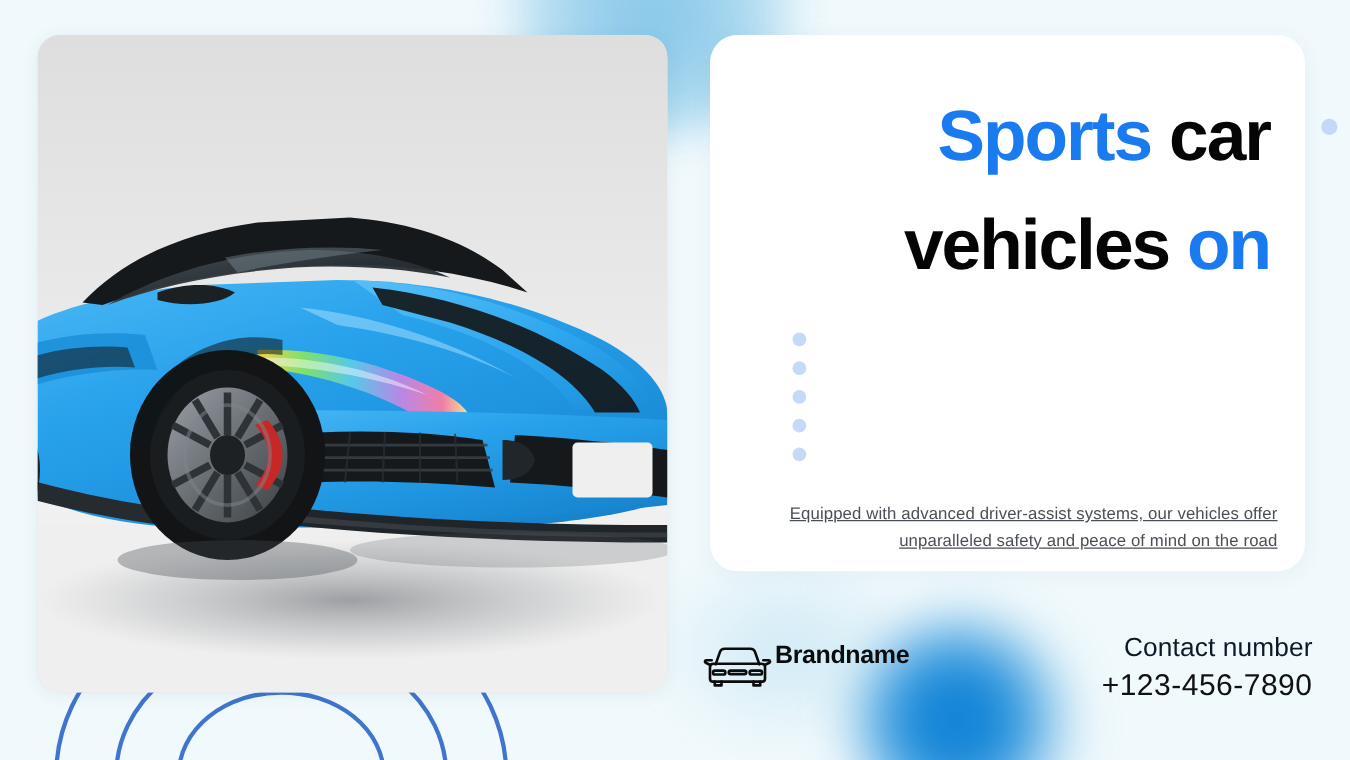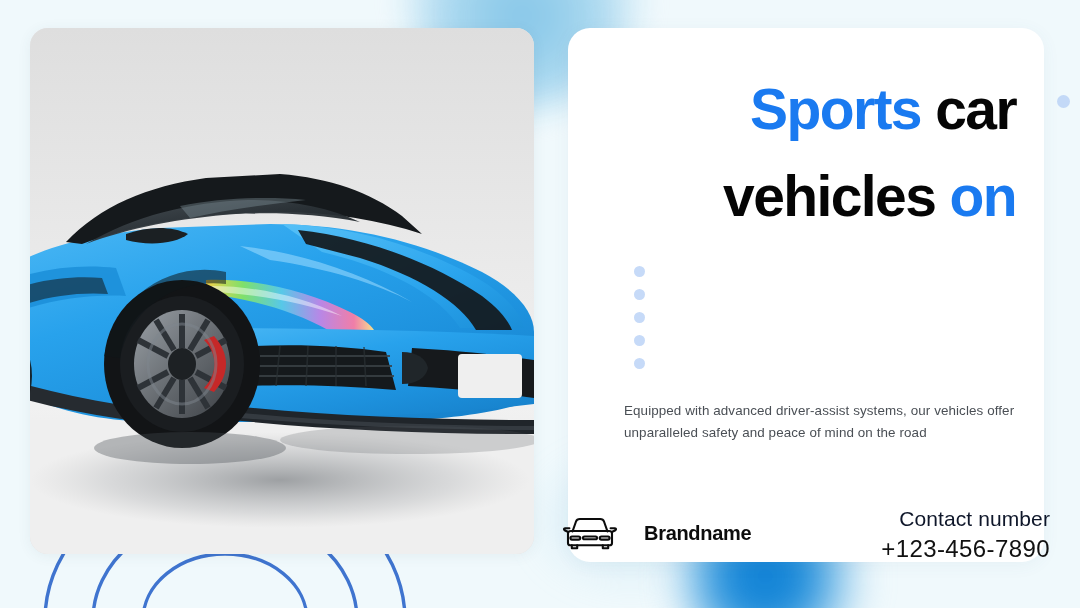--- a/index.html
+++ b/index.html
@@ -59,21 +59,21 @@
     overflow:hidden;
     background:#e9e9e9;
     box-shadow:0 2px 14px rgba(60,80,100,.07);
   }
   .photo svg { display:block; width:100%; height:100%; }
 
   
   .card {
     position:absolute;
     left:568px; top:28px;
-    width:476px; height:534px;
+    width:476px; height:429px;
     background:#ffffff;
     border-radius:22px;
     box-shadow:0 3px 18px rgba(70,100,130,.06);
   }
 
   .headline {
     position:absolute;
     left:28px; right:28px; top:38px;
     text-align:right;
     font-size:57px;
@@ -95,34 +95,34 @@
   .dot-col i {
     display:block;
     width:11px; height:11px;
     border-radius:50%;
     background:#c6daf8;
   }
 
   .body-copy {
     position:absolute;
     left:56px; right:22px; top:372px;
-    text-align:left;
+    text-align:right;
     font-size:13.4px;
     line-height:1.62;
     color:#4a4f55;
     letter-spacing:.1px;
+    text-decoration:underline;
   }
 
   
   .brand {
     position:absolute;
     left:560px; top:513px;
     display:flex;
-    align-items:center;
-    gap:24px;
+    gap:0;
   }
   .brand .car-icon { display:block; width:60px; height:40px; }
   .brand-name {
     font-size:20px;
     font-weight:700;
     color:#0c0c0c;
     letter-spacing:-.3px;
   }
 
   .contact {

